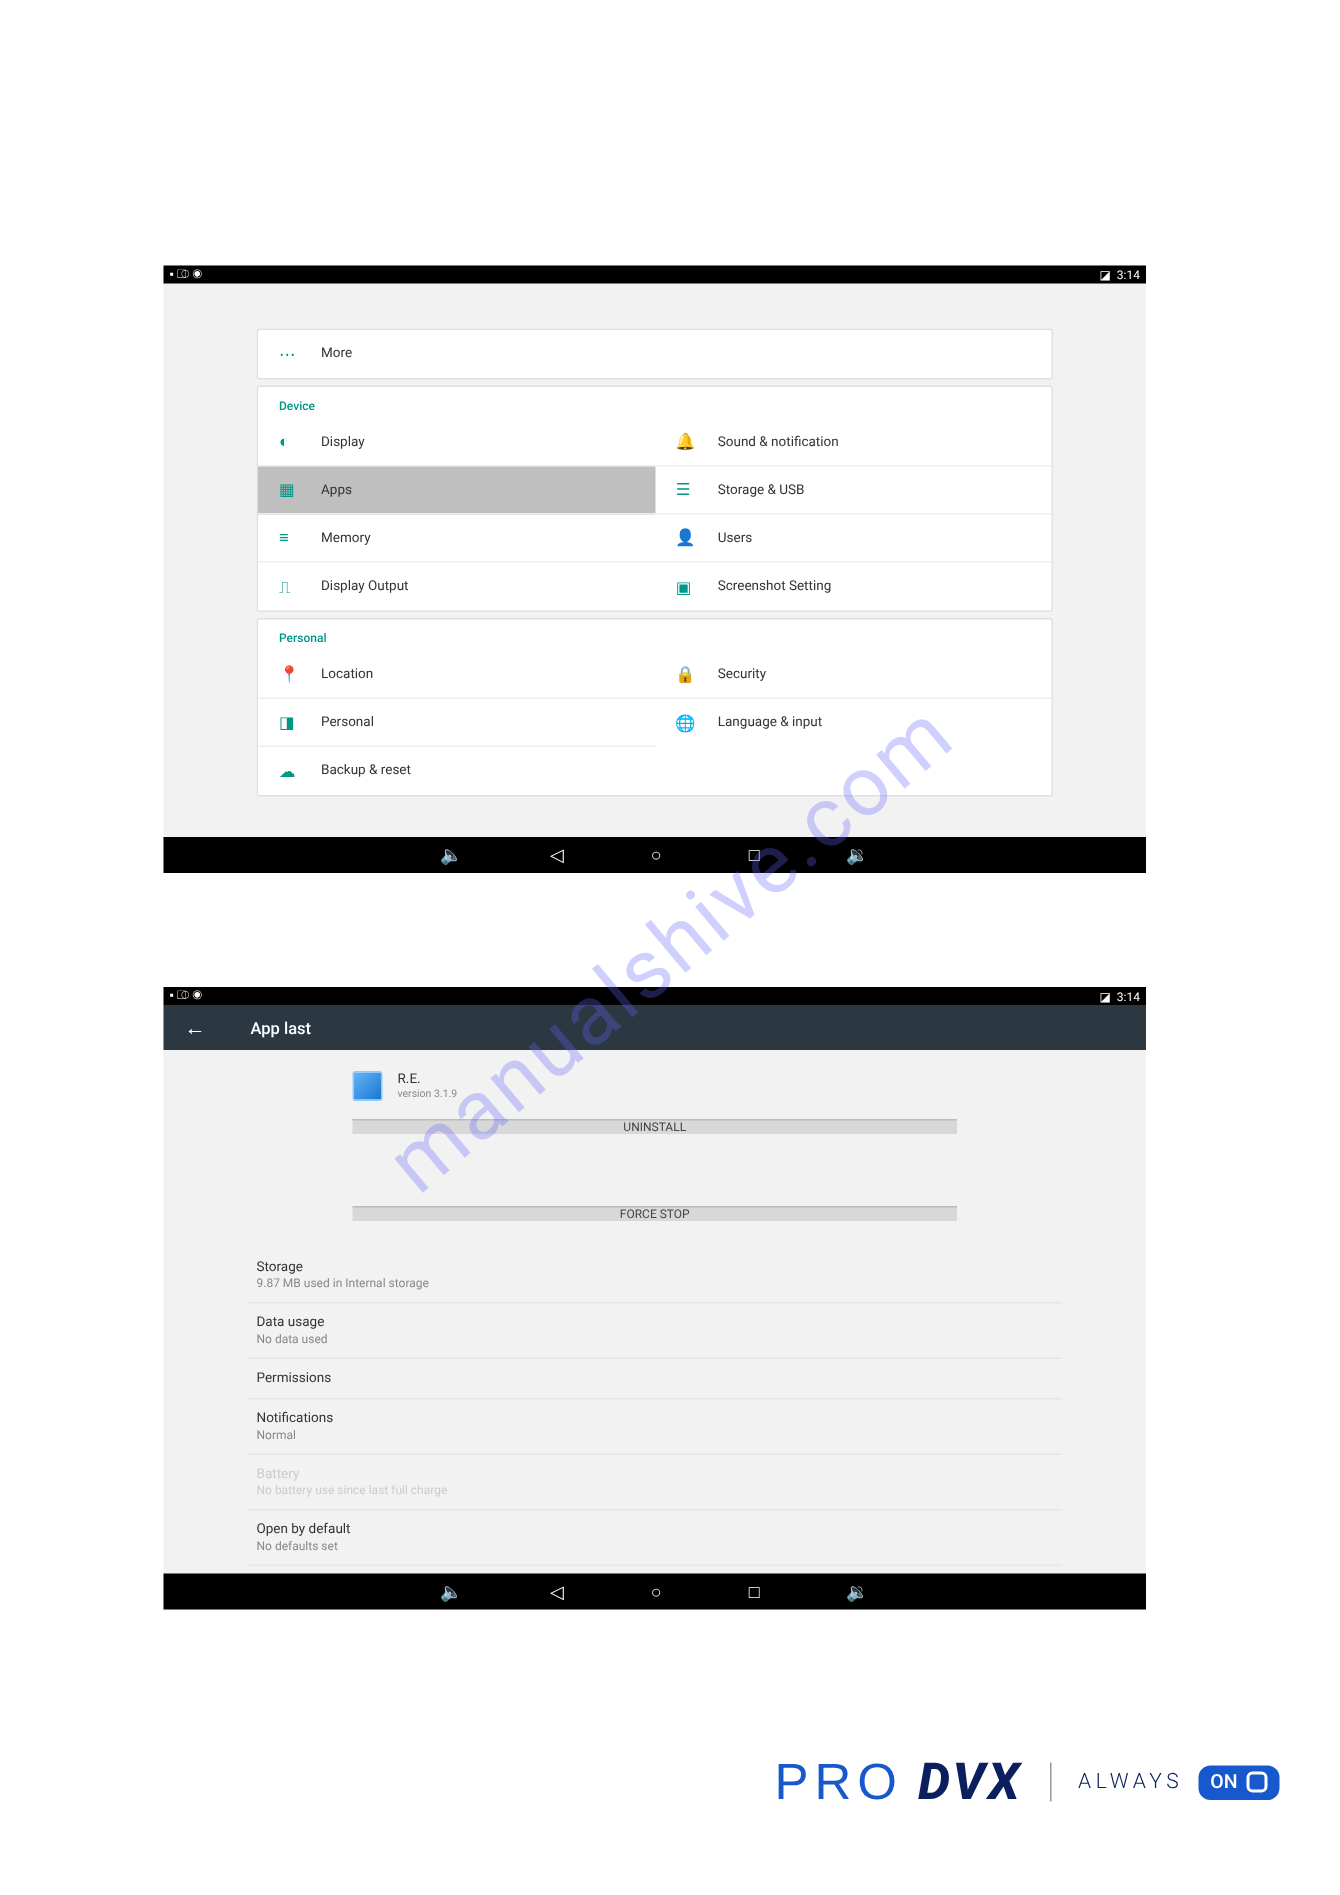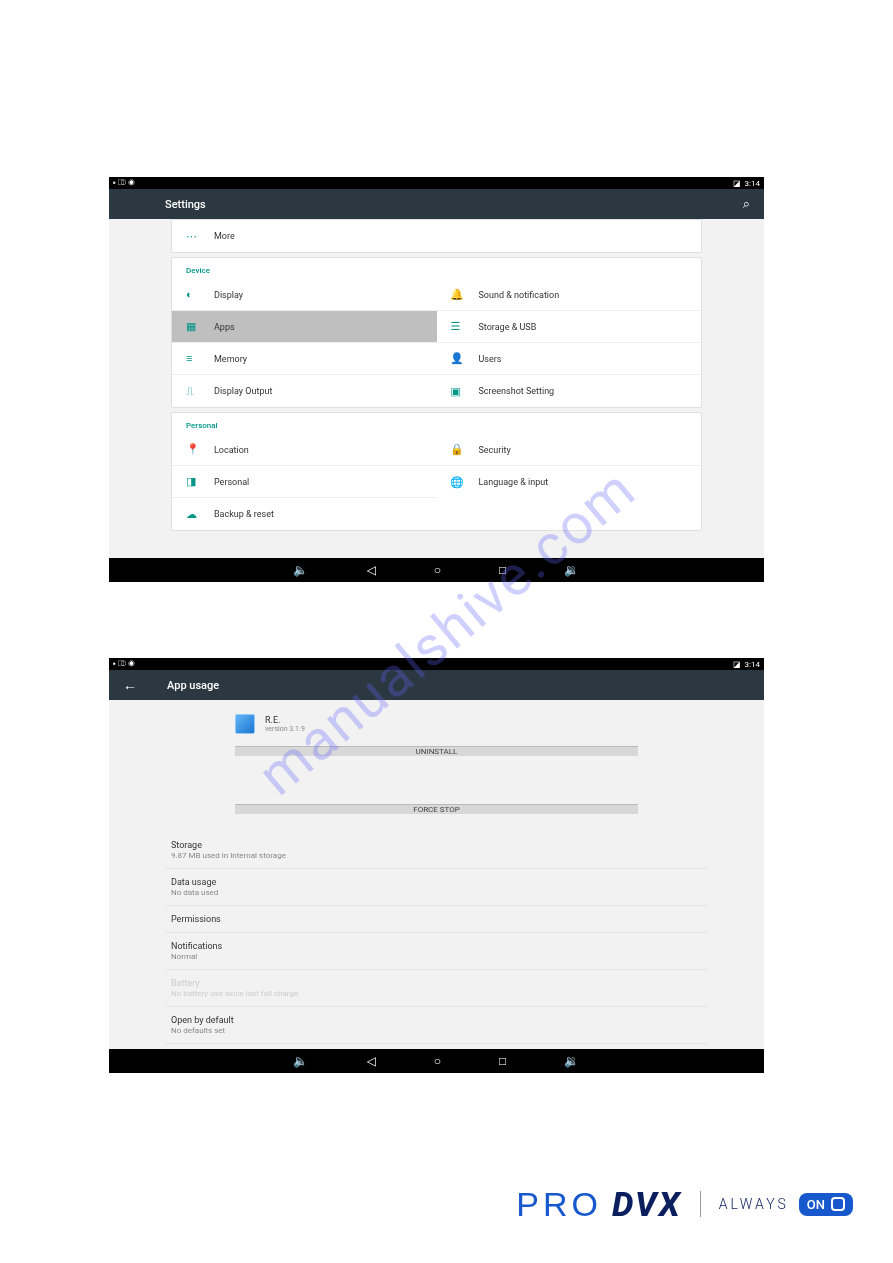--- a/index.html
+++ b/index.html
@@ -130,21 +130,21 @@
       color: rgba(100, 100, 255, 0.3);
       font-weight: 400;
       letter-spacing: 2px;
       pointer-events: none;
       white-space: nowrap;
     }
     
     
     .footer {
       position: absolute;
-      bottom: 39px; right: 40px;
+      bottom: 55px; right: 40px;
       display: flex; align-items: center; gap: 10px;
     }
     .pro {
       font-size: 34px; font-weight: 300;
       color: #1758cc; letter-spacing: 4px;
       font-family: Arial, sans-serif;
     }
     .dvx {
       font-size: 34px; font-weight: 800;
       color: #0b1e5e; font-style: italic; letter-spacing: 2px;
@@ -168,25 +168,20 @@
 <div class="page">
 
   <div class="shot shot1">
     <div class="status-bar">
       <span class="status-left">▪ ⎄ ◉</span>
       <span class="status-right">
           <span>◪</span>
           <span>3:14</span>
         </span>
     </div>
-    <div class="action-bar">
-      <span class="title">Settings</span>
-      <span class="spacer"></span>
-      <span class="search-ic">⌕</span>
-    </div>
     <div class="content">
       <div class="card">
         <div class="row">
           <span class="ic">⋯</span>
           <span class="lbl">More</span>
         </div>
       </div>
 
       <div class="card">
         <div class="cat-header">Device</div>
@@ -272,21 +267,21 @@
   <div class="shot shot2">
     <div class="status-bar">
       <span class="status-left">▪ ⎄ ◉</span>
       <span class="status-right">
           <span>◪</span>
           <span>3:14</span>
         </span>
     </div>
     <div class="action-bar" style="gap:30px;">
       <span class="back">←</span>
-      <span class="title" style="margin-left:0;">App usage</span>
+      <span class="title" style="margin-left:0;">App last</span>
     </div>
     <div class="app-content">
       <div class="app-head">
         <div class="app-icon"></div>
         <div>
           <div class="app-name">R.E.</div>
           <div class="app-ver">version 3.1.9</div>
         </div>
       </div>
       <div class="btn-row">

